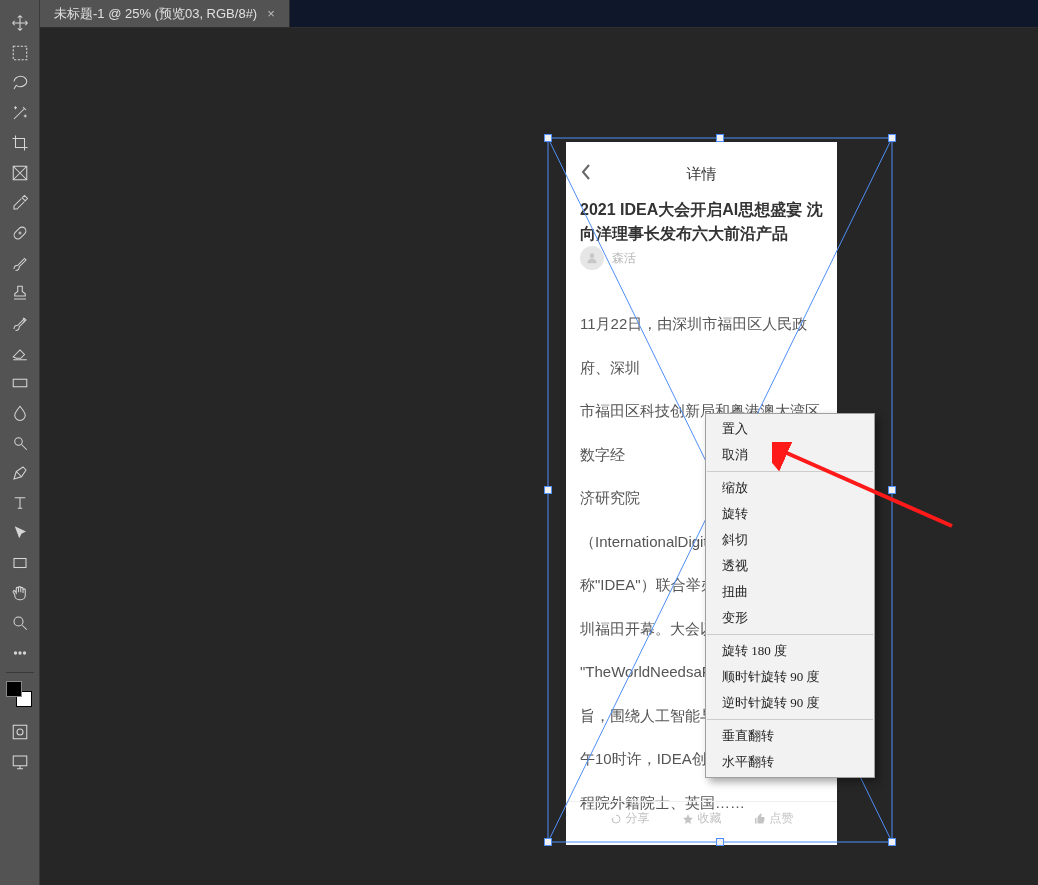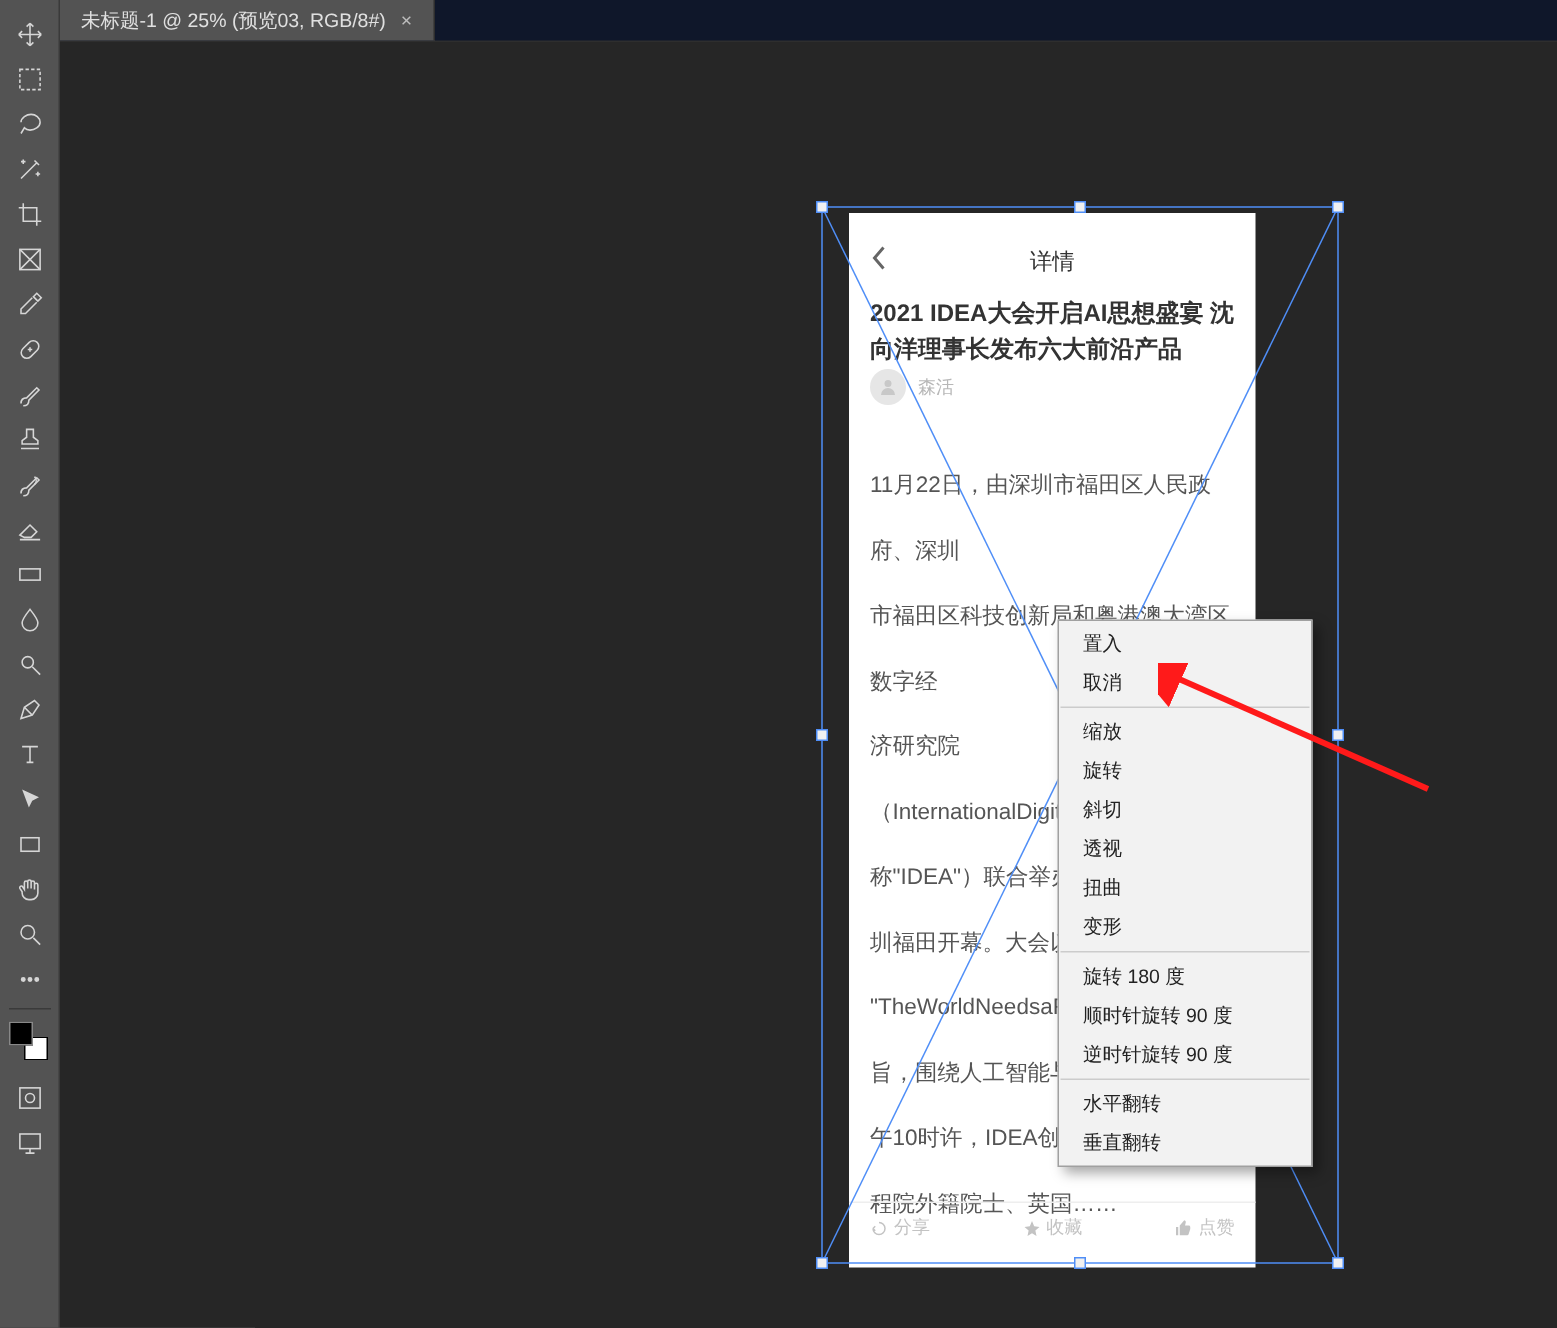--- a/index.html
+++ b/index.html
@@ -52,43 +52,43 @@
   .doc-back { position: absolute; left: 0; top: 3px; color: #555; }
   .doc-title { font-size: 15px; color: #333; }
   .doc-h1 { font-size: 16px; font-weight: 700; line-height: 1.5; }
   .author-row { display: flex; align-items: center; gap: 8px; margin-bottom: 32px; }
   .avatar { width: 24px; height: 24px; border-radius: 50%; background: #e6e6e6; display: flex; align-items: center; justify-content: center; }
   .avatar svg { width: 14px; height: 14px; fill: #c8c8c8; }
   .author-name { color: #b7b7b7; font-size: 12px; }
   .doc-body { font-size: 15px; color: #555; line-height: 2.9; }
   .doc-footer {
     position: absolute; left: 0; right: 0; bottom: 10px; height: 34px;
-    border-top: 1px solid #eee; display: flex; align-items: center; justify-content: space-between;
-    gap: 16px; padding: 4px 14px; color: #c3c3c3; font-size: 12px;
+    border-top: 1px solid #eee; display: flex; align-items: center; justify-content: center;
+    gap: 32px; padding: 4px 14px; color: #c3c3c3; font-size: 12px;
   }
   .doc-footer span { display: flex; align-items: center; gap: 4px; }
 
   
   .transform {
     position: absolute; left: 504px; top: 106px; width: 352px; height: 712px;
     pointer-events: none;
   }
   .transform svg { width: 100%; height: 100%; }
   .handle {
     position: absolute; width: 8px; height: 8px; background: #f0f0f0; border: 1px solid #4f8ef7;
     transform: translate(-50%, -50%); pointer-events: auto;
   }
 
   
   .context-menu {
     position: absolute; left: 665px; top: 385px; width: 170px;
     background: #f2f2f2; border: 1px solid #a0a0a0; box-shadow: 4px 4px 8px rgba(0,0,0,.35);
     font-size: 13px; color: #222; padding: 2px 0;
   }
-  .menu-item { padding: 4px 16px; cursor: default; }
+  .menu-item { padding: 4px 16px; cursor: default; font-family: Liberation Serif, serif; }
   .menu-sep { height: 1px; background: #ccc; margin: 3px 1px; }
 
   
   .arrow {
     position: absolute; left: 732px; top: 414px; width: 186px; height: 90px; pointer-events: none;
   }
 </style>
 </head>
 <body>
 
@@ -317,22 +317,22 @@
     <div class="menu-item">旋转</div>
     <div class="menu-item">斜切</div>
     <div class="menu-item">透视</div>
     <div class="menu-item">扭曲</div>
     <div class="menu-item">变形</div>
     <div class="menu-sep"></div>
     <div class="menu-item">旋转 180 度</div>
     <div class="menu-item">顺时针旋转 90 度</div>
     <div class="menu-item">逆时针旋转 90 度</div>
     <div class="menu-sep"></div>
+    <div class="menu-item">垂直翻转</div>
     <div class="menu-item">水平翻转</div>
-    <div class="menu-item">垂直翻转</div>
   </div>
 
   <svg class="arrow" viewBox="0 0 186 90">
     <defs>
       <marker id="ah" markerWidth="12" markerHeight="12" refX="2" refY="5" orient="auto">
         <path d="M0 0L10 5L0 10z" fill="#ff1a1a"></path>
       </marker>
     </defs>
     <line x1="180" y1="84" x2="8" y2="8" stroke="#ff1a1a" stroke-width="4" marker-end="url(#ah)"></line>
   </svg>

